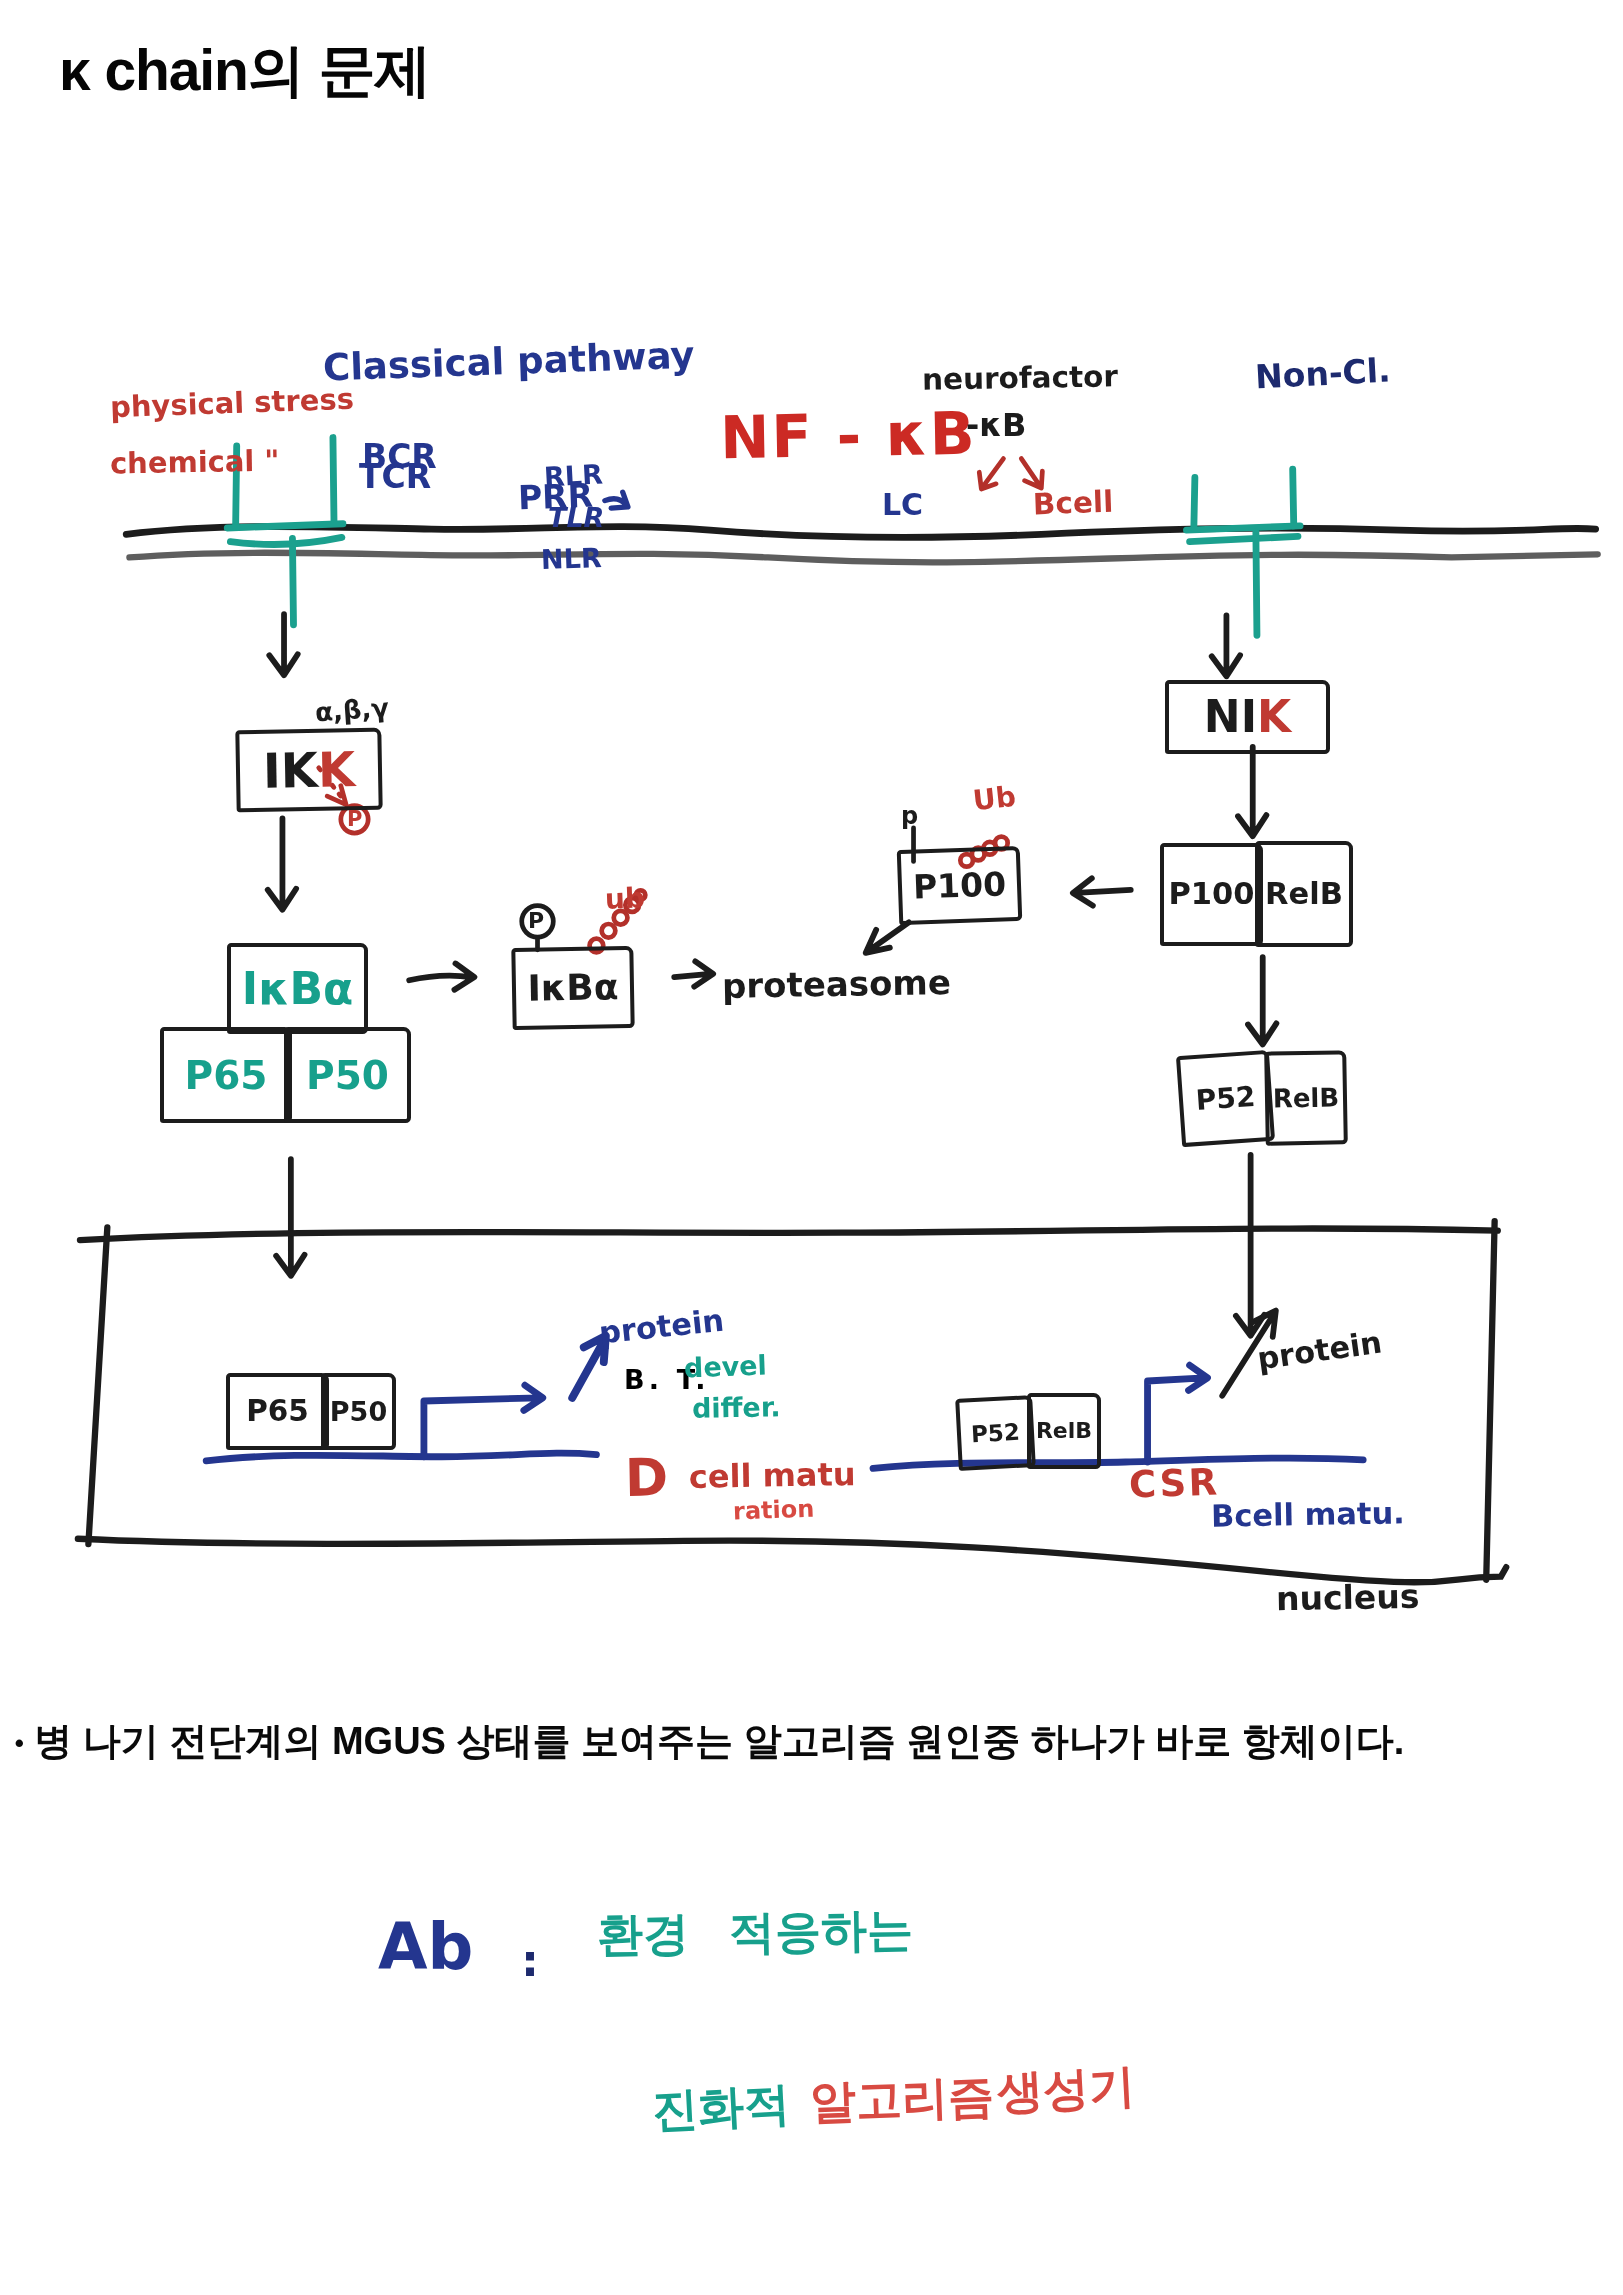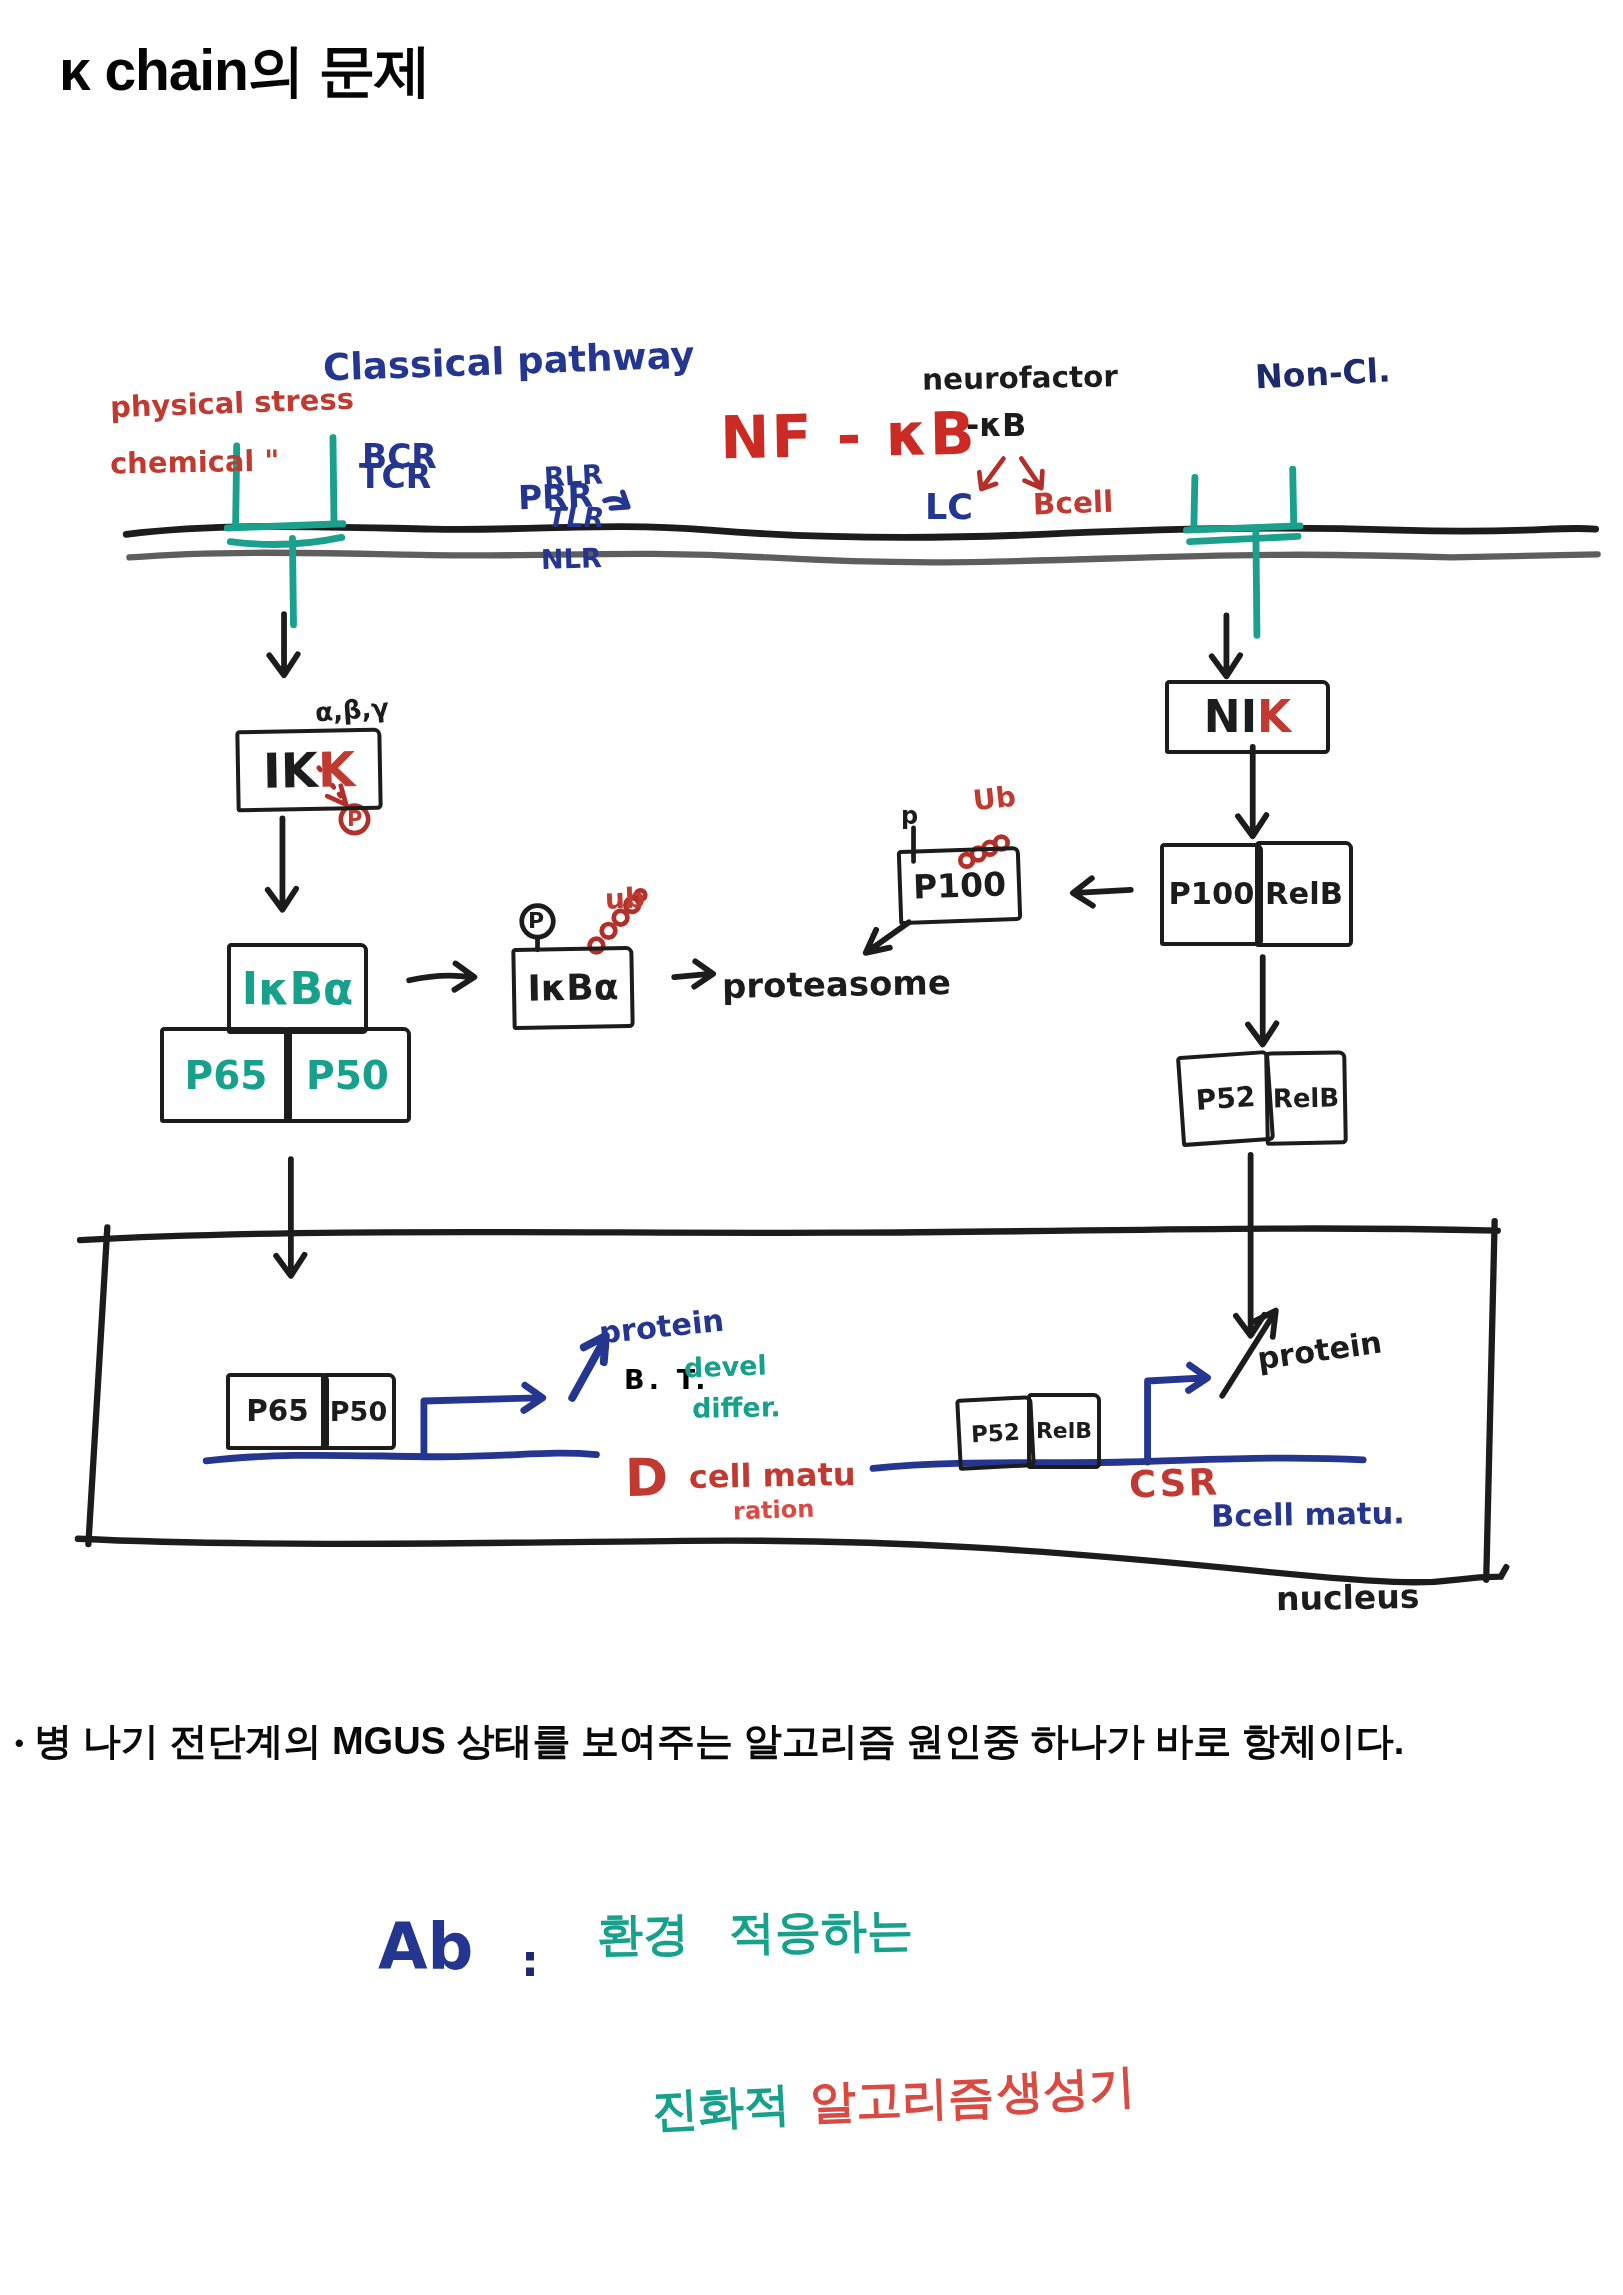--- a/index.html
+++ b/index.html
@@ -108,21 +108,21 @@
   <div class="lbl c-red" style="left:110px;top:448px;font-size:29px;transform:rotate(-1deg);">chemical "</div>
   <div class="lbl c-blue" style="left:362px;top:440px;font-size:33px;">BCR</div>
   <div class="lbl c-blue" style="left:359px;top:460px;font-size:33px;">TCR</div>
   <div class="lbl c-blue" style="left:518px;top:480px;font-size:33px;transform:rotate(-2deg);">PRR</div>
   <div class="lbl c-blue" style="left:544px;top:462px;font-size:27px;transform:rotate(-3deg);">RLR</div>
   <div class="lbl c-blue" style="left:548px;top:504px;font-size:27px;font-style:italic;">TLR</div>
   <div class="lbl c-blue" style="left:541px;top:545px;font-size:27px;transform:rotate(-2deg);">NLR</div>
   <div class="lbl c-nfred" style="left:720px;top:406px;font-size:59px;transform:rotate(-1deg);letter-spacing:2.1px;">NF - κB</div>
   <div class="lbl c-black" style="left:922px;top:364px;font-size:29.5px;transform:rotate(-1deg);">neurofactor</div>
   <div class="lbl c-black" style="left:966px;top:409px;font-size:32px;">-κB</div>
-  <div class="lbl c-blue" style="left:925px;top:490px;font-size:35px;">LC</div>
+  <div class="lbl c-blue" style="left:882px;top:490px;font-size:30px;">LC</div>
   <div class="lbl c-red" style="left:1033px;top:489px;font-size:29.5px;transform:rotate(-2deg);">Bcell</div>
   <div class="lbl c-navy" style="left:1255px;top:357px;font-size:33px;transform:rotate(-3deg);">Non-Cl.</div>
   <div class="lbl c-black" style="left:315px;top:697px;font-size:26px;transform:rotate(-4deg);">α,β,γ</div>
 
   <div class="box" style="left:236px;top:729px;width:138px;height:74px;font-size:48px;transform:rotate(-1deg);">
     <span class="c-black">IK</span>
       <span class="c-red">K</span>
   </div>
   <div class="lbl c-red" style="left:347px;top:809px;font-size:21px;">P</div>
 

